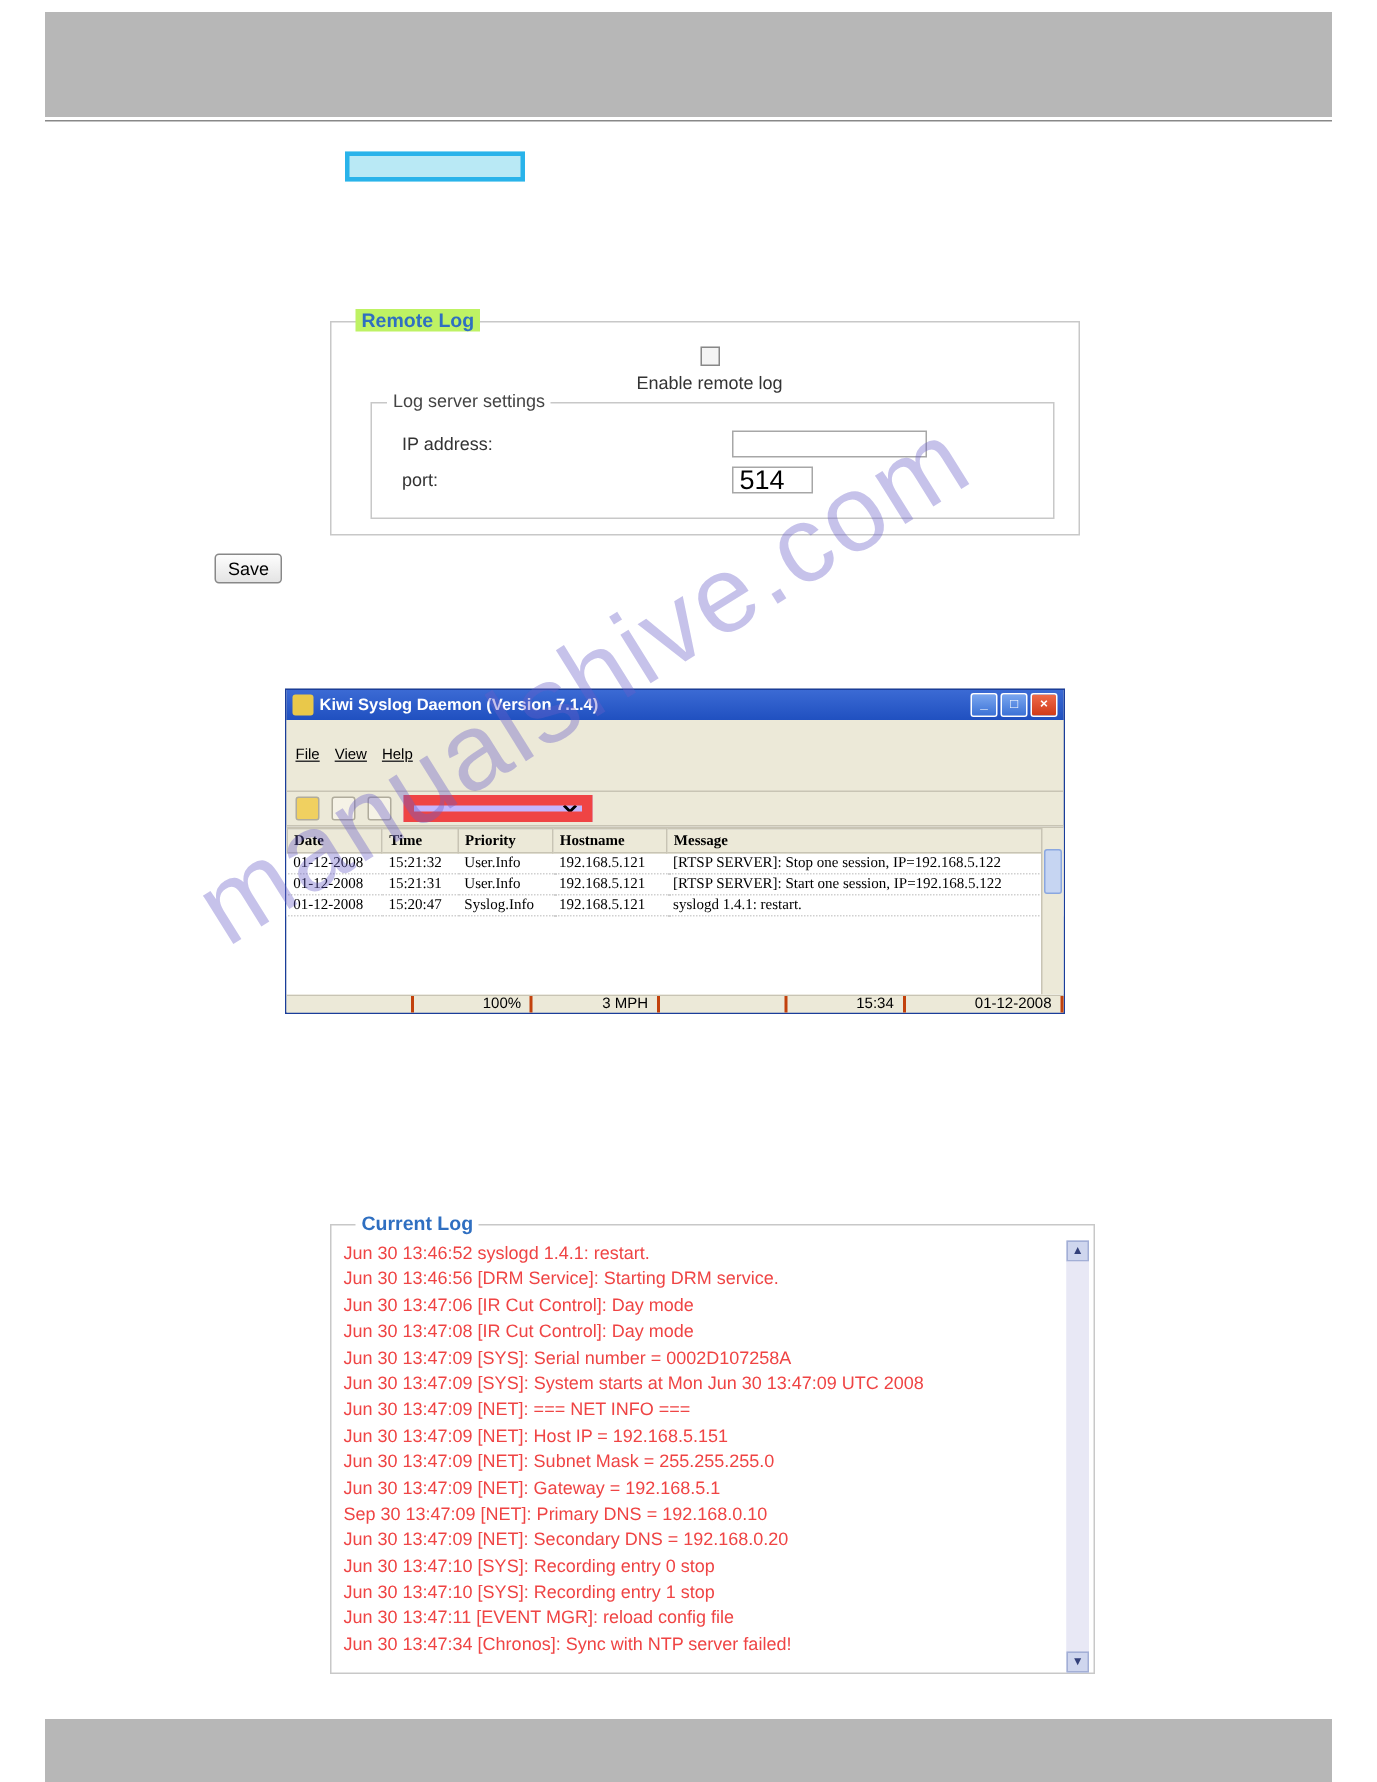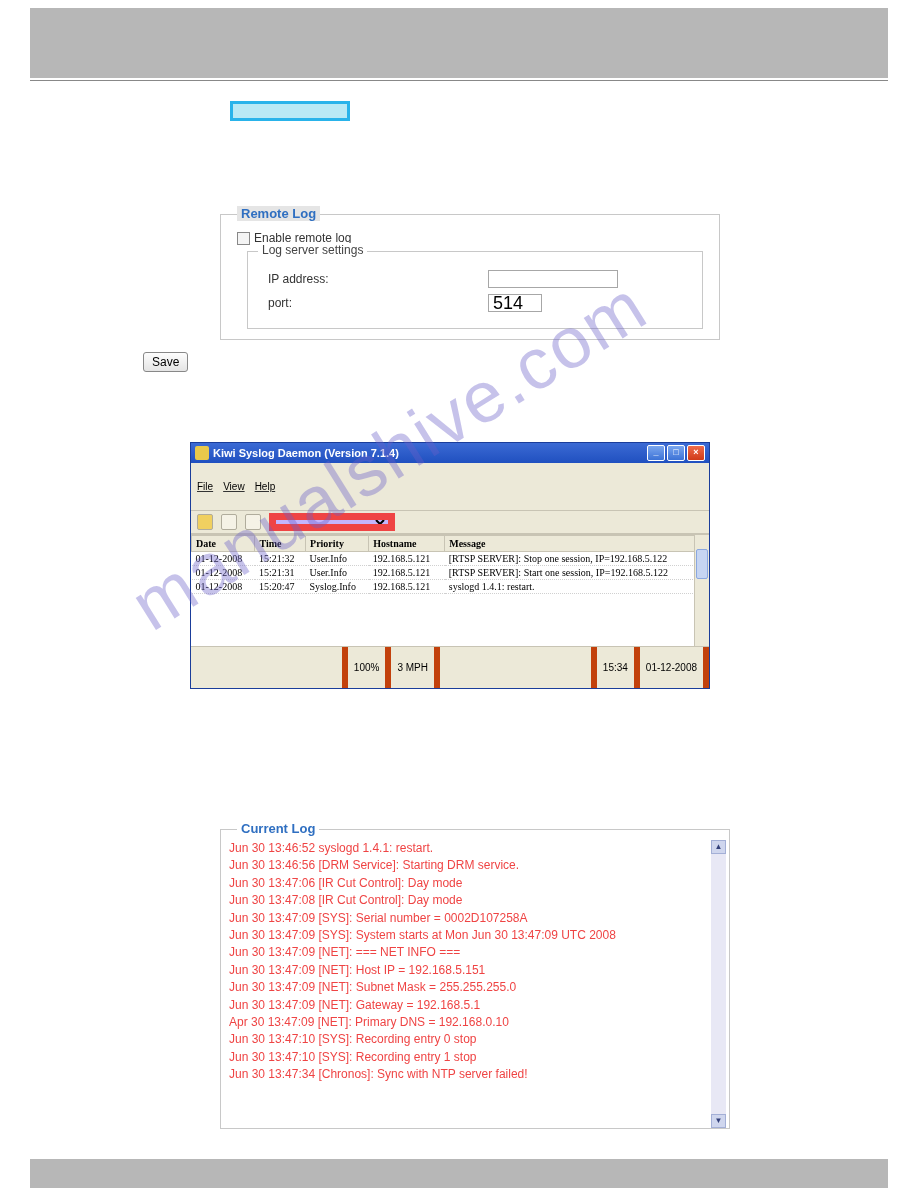--- a/index.html
+++ b/index.html
@@ -58,33 +58,34 @@
     margin-left: 190px;
     width: 500px;
     padding: 10px 10px 10px 10px;
     position: relative;
     margin-bottom: 12px;
   }
   .panel-title {
     position: absolute;
     top: -9px;
     left: 16px;
-    background: #e5e5e5;
+    background: #bef264;
     color: #2f6fc1;
     font-weight: bold;
     font-size: 13px;
     padding: 0 4px;
   }
   .checkbox-row {
     display: flex;
     align-items: center;
     gap: 4px;
     margin: 6px 0 6px 6px;
     font-size: 12px;
     color: #333;
+    flex-direction: column;
   }
   .chk {
     width: 13px; height: 13px;
     border: 1px solid #888;
     background: #f4f4f4;
     display: inline-block;
   }
   .inner-fieldset {
     border: 1px solid #c8c8c8;
     margin: 4px 6px 0 16px;
@@ -242,22 +243,23 @@
     border: 1px solid #8aa7e0;
     border-radius: 2px;
   }
   .statusbar {
     display: flex;
     background: #ece9d8;
     border-top: 1px solid #c8c4b4;
     font-size: 10px;
   }
   .statusbar .cell {
-    border-right: 6px solid #c2410c;
-    padding: 15px 6px;
+    border-right: 2px solid #c2410c;
+    padding: 0 6px;
+    margin-left: 40px;
   }
   .statusbar .flex { flex: 1; }
   
   .curlog {
     margin: 140px 0 0 190px;
     width: 510px;
     border: 1px solid #c8c8c8;
     position: relative;
     padding: 10px 0 0 0;
     height: 300px;
@@ -410,23 +412,25 @@
         <div>Jun 30 13:46:52 syslogd 1.4.1: restart.</div>
         <div>Jun 30 13:46:56 [DRM Service]: Starting DRM service.</div>
         <div>Jun 30 13:47:06 [IR Cut Control]: Day mode</div>
         <div>Jun 30 13:47:08 [IR Cut Control]: Day mode</div>
         <div>Jun 30 13:47:09 [SYS]: Serial number = 0002D107258A</div>
         <div>Jun 30 13:47:09 [SYS]: System starts at Mon Jun 30 13:47:09 UTC 2008</div>
         <div>Jun 30 13:47:09 [NET]: === NET INFO ===</div>
         <div>Jun 30 13:47:09 [NET]: Host IP = 192.168.5.151</div>
         <div>Jun 30 13:47:09 [NET]: Subnet Mask = 255.255.255.0</div>
         <div>Jun 30 13:47:09 [NET]: Gateway = 192.168.5.1</div>
-        <div>Apr 30 13:47:09 [NET]: Primary DNS = 192.168.0.10</div>
+        <div>Sep 30 13:47:09 [NET]: Primary DNS = 192.168.0.10</div>
+        <div>Jun 30 13:47:09 [NET]: Secondary DNS = 192.168.0.20</div>
         <div>Jun 30 13:47:10 [SYS]: Recording entry 0 stop</div>
         <div>Jun 30 13:47:10 [SYS]: Recording entry 1 stop</div>
+        <div>Jun 30 13:47:11 [EVENT MGR]: reload config file</div>
         <div>Jun 30 13:47:34 [Chronos]: Sync with NTP server failed!</div>
       </div>
     <div class="scroll">
       <div class="up">▲</div>
       <div class="track"></div>
       <div class="dn">▼</div>
     </div>
   </div>
 
 </div>

